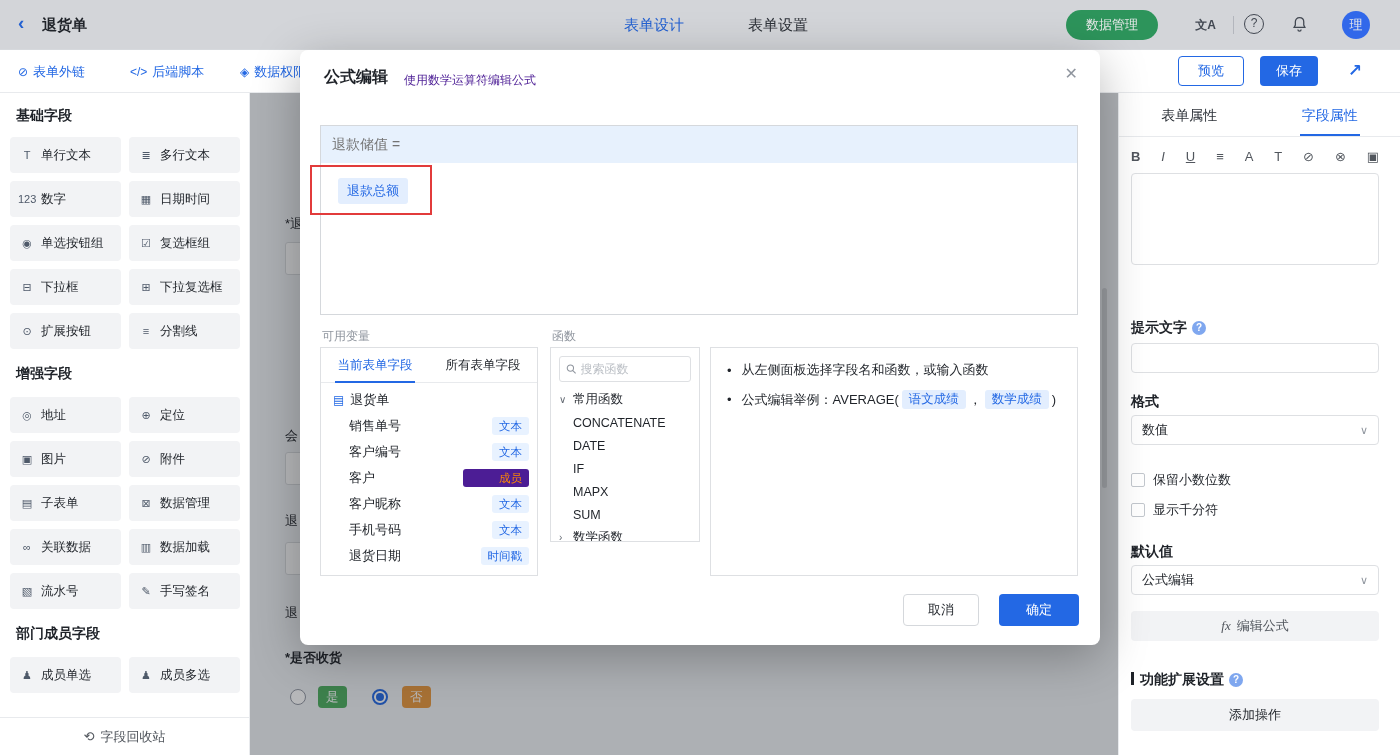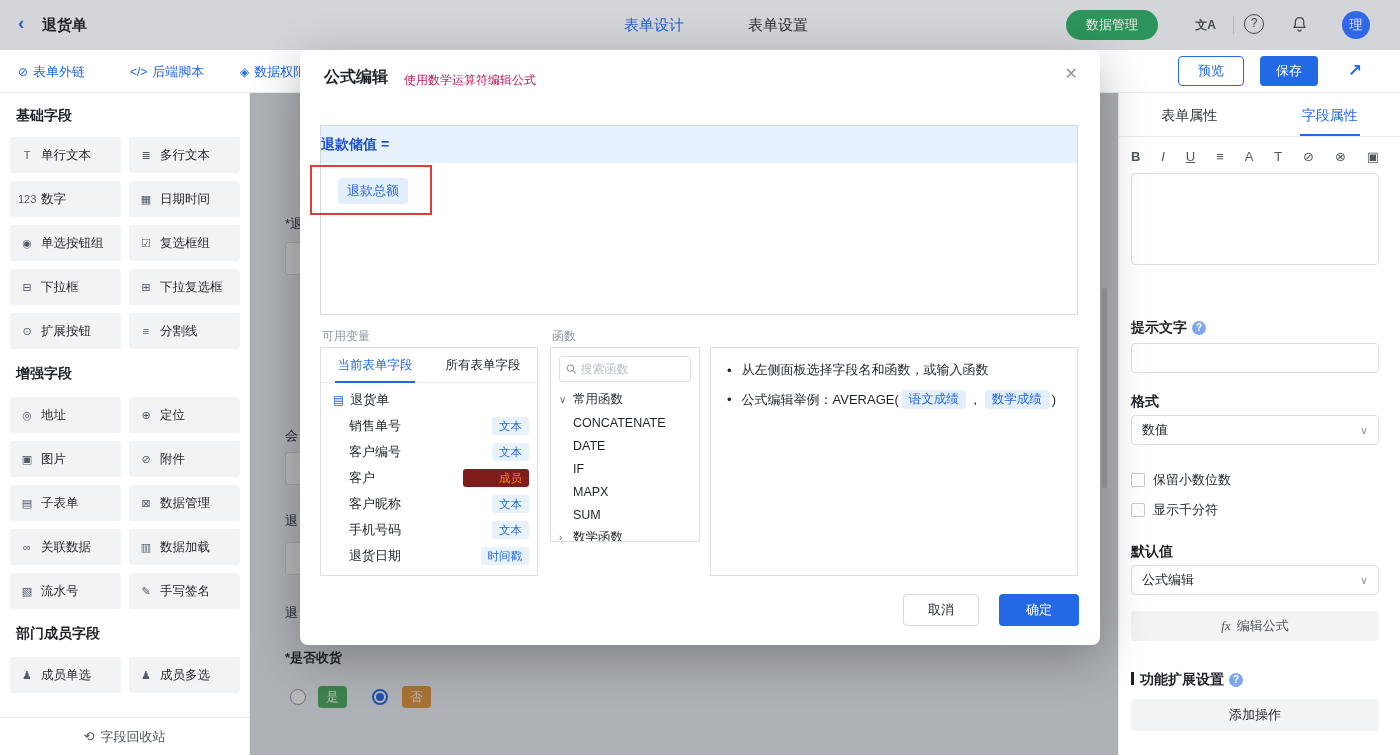--- a/index.html
+++ b/index.html
@@ -69,42 +69,42 @@
   .cbx { width:14px; height:14px; border:1px solid #c2c7cd; border-radius:2px; background:#fff; flex:none; }
   .rbtn { left:12px; width:248px; height:30px; background:#f2f3f5; border-radius:4px; text-align:center; line-height:30px; font-size:13px; color:#51565d; cursor:pointer; }
   .rbtn2 { left:12px; width:248px; height:32px; background:#f2f3f5; border-radius:4px; text-align:center; line-height:32px; font-size:13px; color:#1f2329; cursor:pointer; }
   .fx-ic { font-style:italic; font-family:"Liberation Serif","DejaVu Serif",serif; margin-right:6px; }
   .sec-mark { display:inline-block; width:3px; height:13px; background:#1f2329; margin-right:6px; vertical-align:-1px; }
   .qicon { display:inline-block; width:14px; height:14px; border-radius:50%; background:#7FA7EF; color:#fff; font-size:10px; line-height:14px; text-align:center; margin-left:5px; vertical-align:1px; }
 
   
   .modal { position:absolute; left:300px; top:50px; width:800px; height:595px; background:#fff; border-radius:8px; box-shadow:0 12px 48px rgba(0,0,0,0.28); z-index:10; }
   .m-title { left:24px; top:17px; font-size:16px; font-weight:700; }
-  .m-sub { left:104px; top:22px; font-size:12px; color:#be185d; }
+  .m-sub { left:104px; top:22px; font-size:12px; color:#4c1d95; }
   .m-close { right:22px; top:14px; font-size:16px; color:#8f959e; cursor:pointer; }
   .fx-box { left:20px; top:75px; width:758px; height:190px; border:1px solid #d5d8dc; }
-  .fx-head { height:37px; background:#E7F1FD; line-height:37px; padding-left:0; font-size:14px; color:#1d4ed8;font-weight:bold; }
+  .fx-head { height:37px; background:#E7F1FD; line-height:37px; padding-left:11px; font-size:14px; color:#737373; }
   .fx-body { position:relative; height:151px; background:#fff; }
   .chip { display:inline-block; background:#E3EEFE; color:#2368E4; border-radius:3px; padding:1px 7px; font-size:12.5px; }
   .chip-main { position:absolute; left:17px; top:15px; padding:4px 9px; font-size:13px; z-index:1; }
   .red-rect { position:absolute; left:-11px; top:2px; width:122px; height:50px; border:2px solid #E23B3B; z-index:2; }
   .pane-label { font-size:12px; color:#8f959e; }
   .pane { border:1px solid #dee0e3; background:#fff; overflow:hidden; }
   .vtabs { display:flex; height:35px; border-bottom:1px solid #e8eaed; }
   .vtab { flex:1; text-align:center; line-height:35px; font-size:12.5px; position:relative; color:#1f2329; cursor:pointer; }
   .vtab.active { color:#2368E4; }
   .vtab.active::after { content:""; position:absolute; bottom:-1px; left:14px; right:14px; height:2px; background:#2368E4; }
   .vlist { padding-top:4px; }
   .vrow { height:26px; display:flex; align-items:center; font-size:13px; padding-left:28px; padding-right:8px; cursor:pointer; }
   .vrow.root { padding-left:12px; }
   .vrow .vname { flex:1; white-space:nowrap; }
   .doc-ic { color:#2368E4; margin-right:6px; font-size:12px; }
   .badge { font-size:11.5px; padding:1.5px 7px; border-radius:3px; flex:none; }
   .badge.blue { background:#E8F2FF; color:#2368E4; }
-  .badge.orange { background:#7f1d1d; color:#FF8800;padding-left:36px; }
+  .badge.orange { background:#4c1d95; color:#FF8800;padding-left:36px; }
   .search { margin:8px 8px 6px; height:26px; border:1px solid #dee0e3; border-radius:3px; display:flex; align-items:center; padding:0 6px; gap:4px; background:#fff; }
   .search input { border:0; outline:0; width:100%; font-size:12px; color:#1f2329; background:transparent; font-family:inherit; }
   .search input::placeholder { color:#bcc0c6; }
   .frow { height:23px; display:flex; align-items:center; font-size:12.5px; padding-left:22px; color:#1f2329; cursor:pointer; white-space:nowrap; }
   .frow.group { padding-left:8px; }
   .frow .tw { width:14px; color:#646a73; font-size:10px; flex:none; }
   .help-pane { padding:13px 16px; font-size:13px; color:#1f2329; }
   .hline { margin-bottom:11px; display:flex; align-items:center; flex-wrap:wrap; gap:3px; }
   .hline::before { content:"•"; margin-right:7px; color:#1f2329; }
   .m-cancel { left:603px; top:544px; width:76px; height:32px; border:1px solid #d5d8dc; border-radius:4px; background:#fff; color:#1f2329; font-size:13px; text-align:center; line-height:30px; cursor:pointer; }

